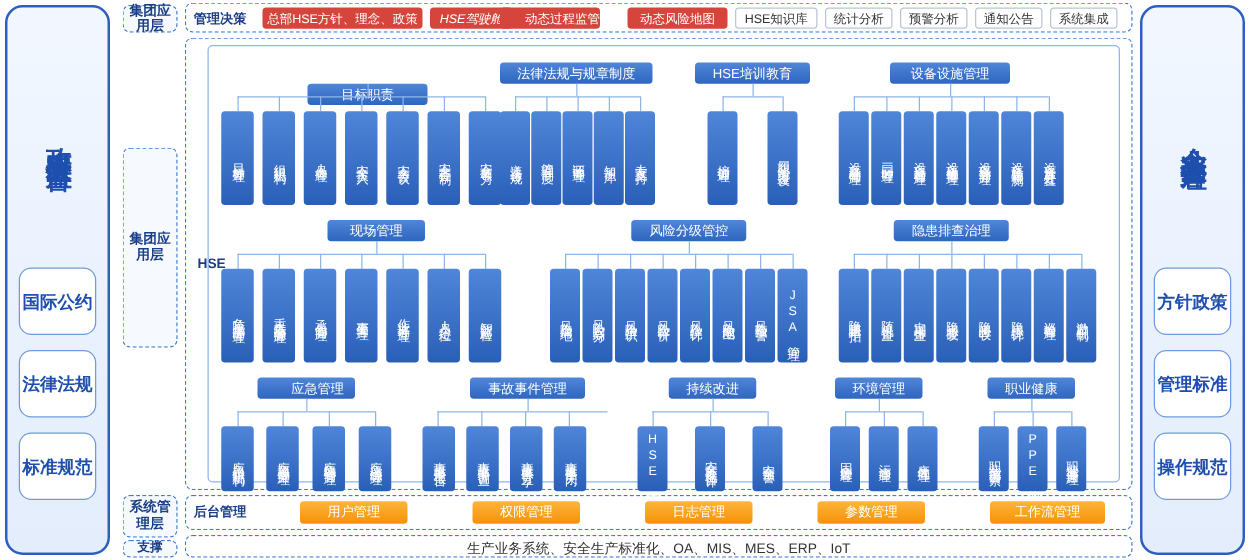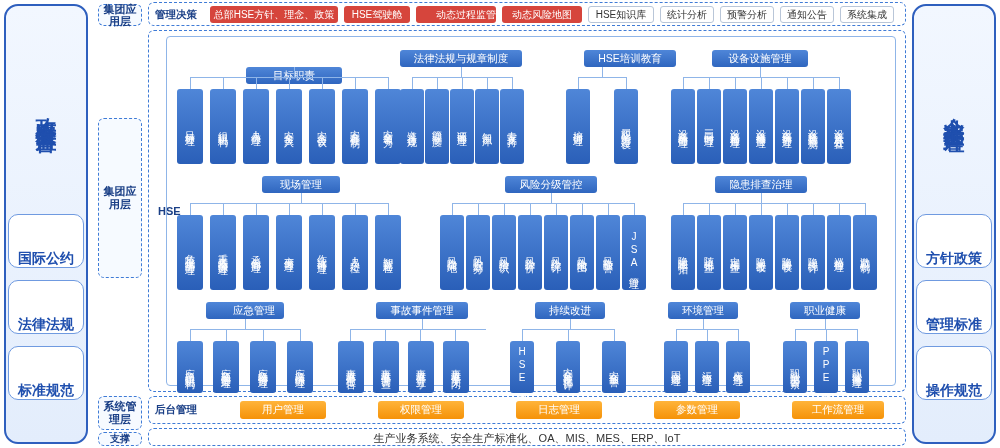--- a/index.html
+++ b/index.html
@@ -18,23 +18,23 @@
     background:linear-gradient(180deg,#f2f7ff 0%,#e3edfc 100%);
     display:flex; flex-direction:column; align-items:center; padding-top:10px;
   }
   .pillar.left { left:4px; }
   .pillar.right { right:4px; }
   .pillar-title {
     color:#1f4fae; font-size:21px; font-weight:bold; line-height:1.15;
     height:186px; display:flex; align-items:flex-start; justify-content:center;
   }
   .pill {
-    width:76px; height:54px; margin-top:12px; border-radius:10px;
+    width:62px; height:54px; margin-top:12px; border-radius:10px;
     border:1.5px solid #6f9ae0; background:#ffffff;
-    display:flex; align-items:flex-end; justify-content:center;
+    display:flex; align-items:center; justify-content:center;
     color:#1f4fae; font-size:14px; font-weight:bold; line-height:1.2; text-align:center;
   }
   .pill span { display:block; }
 
   
   .layer-label {
     position:absolute; left:98px; width:44px;
     border:1.5px dashed #3f7bd6; border-radius:6px; background:#f6faff;
     color:#1a3f86; font-size:11px; font-weight:bold; text-align:center;
     display:flex; align-items:center; justify-content:center; padding:2px;
@@ -145,22 +145,22 @@
 
 <div style="position:absolute; left:155px; top:8px; font-size:10.5px; color:#1a3f86; font-weight:bold;">管理决策</div>
 
 <div class="hse-tag" style="left:158px; top:205px;">HSE</div>
 
 <div class="side-tag" style="left:155px; top:403px;">后台管理</div>
 
 <div style="position:absolute; left:148px; top:431px; width:758px; text-align:center; font-size:11px; color:#333;">生产业务系统、安全生产标准化、OA、MIS、MES、ERP、IoT</div>
 
 <div class="chip red" style="left:210px; top:6px; width:128px;">总部HSE方针、理念、政策</div>
-<div class="chip red" style="left:344px; top:6px; width:66px;">HSE驾驶舱</div>
-<div class="chip red" style="left:416px; top:6px; width:80px;padding-left:20px;">动态过程监管</div>
+<div class="chip red" style="left:344px; top:6px; width:66px;font-style:italic;">HSE驾驶舱</div>
+<div class="chip red" style="left:400px; top:6px; width:80px;padding-left:20px;">动态过程监管</div>
 <div class="chip red" style="left:502px; top:6px; width:80px;">动态风险地图</div>
 <div class="chip grey" style="left:588px; top:6px; width:66px;">HSE知识库</div>
 <div class="chip grey" style="left:660px; top:6px; width:54px;">统计分析</div>
 <div class="chip grey" style="left:720px; top:6px; width:54px;">预警分析</div>
 <div class="chip grey" style="left:780px; top:6px; width:54px;">通知公告</div>
 <div class="chip grey" style="left:840px; top:6px; width:54px;">系统集成</div>
 
 <div class="frame-solid" style="left:166px; top:36px; width:730px; height:350px;"></div>
 
 <div class="ghead" style="left:246px; top:50px; width:96px;margin-top:17px;">目标职责</div>
@@ -212,21 +212,21 @@
 <div class="leaf" style="left:450px; top:89px; width:24px; height:75px;">
     <span class="v-text">证照管理</span>
   </div>
 <div class="leaf" style="left:475px; top:89px; width:24px; height:75px;">
     <span class="v-text">知识库</span>
   </div>
 <div class="leaf" style="left:500px; top:89px; width:24px; height:75px;">
     <span class="v-text">专家支持</span>
   </div>
 
-<div class="ghead" style="left:556px; top:50px; width:92px;margin-left:28px;">HSE培训教育</div>
+<div class="ghead" style="left:556px; top:50px; width:92px;">HSE培训教育</div>
 <div class="ln lnv" style="left:602px; top:67px; height:10px;"></div>
 <div class="ln lnh" style="left:578px; top:77px; width:48px;"></div>
 <div class="ln lnv" style="left:578px; top:77px; height:12px;"></div>
 <div class="ln lnv" style="left:626px; top:77px; height:12px;"></div>
 <div class="leaf" style="left:566px; top:89px; width:24px; height:75px;">
     <span class="v-text">培训管理</span>
   </div>
 <div class="leaf" style="left:614px; top:89px; width:24px; height:75px;">
     <span class="v-text">履职能力建设</span>
   </div>

